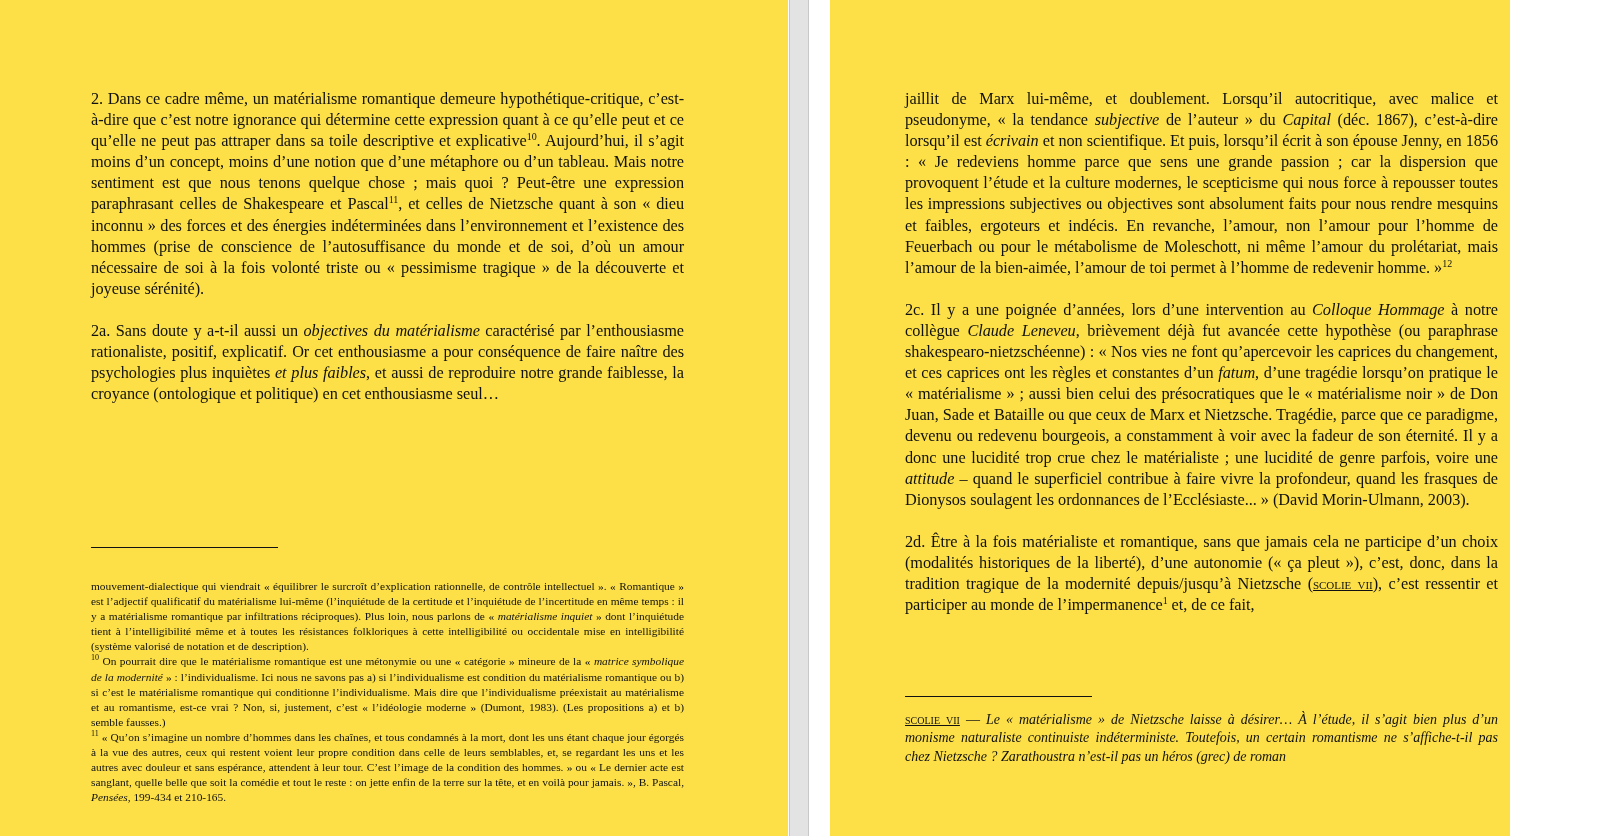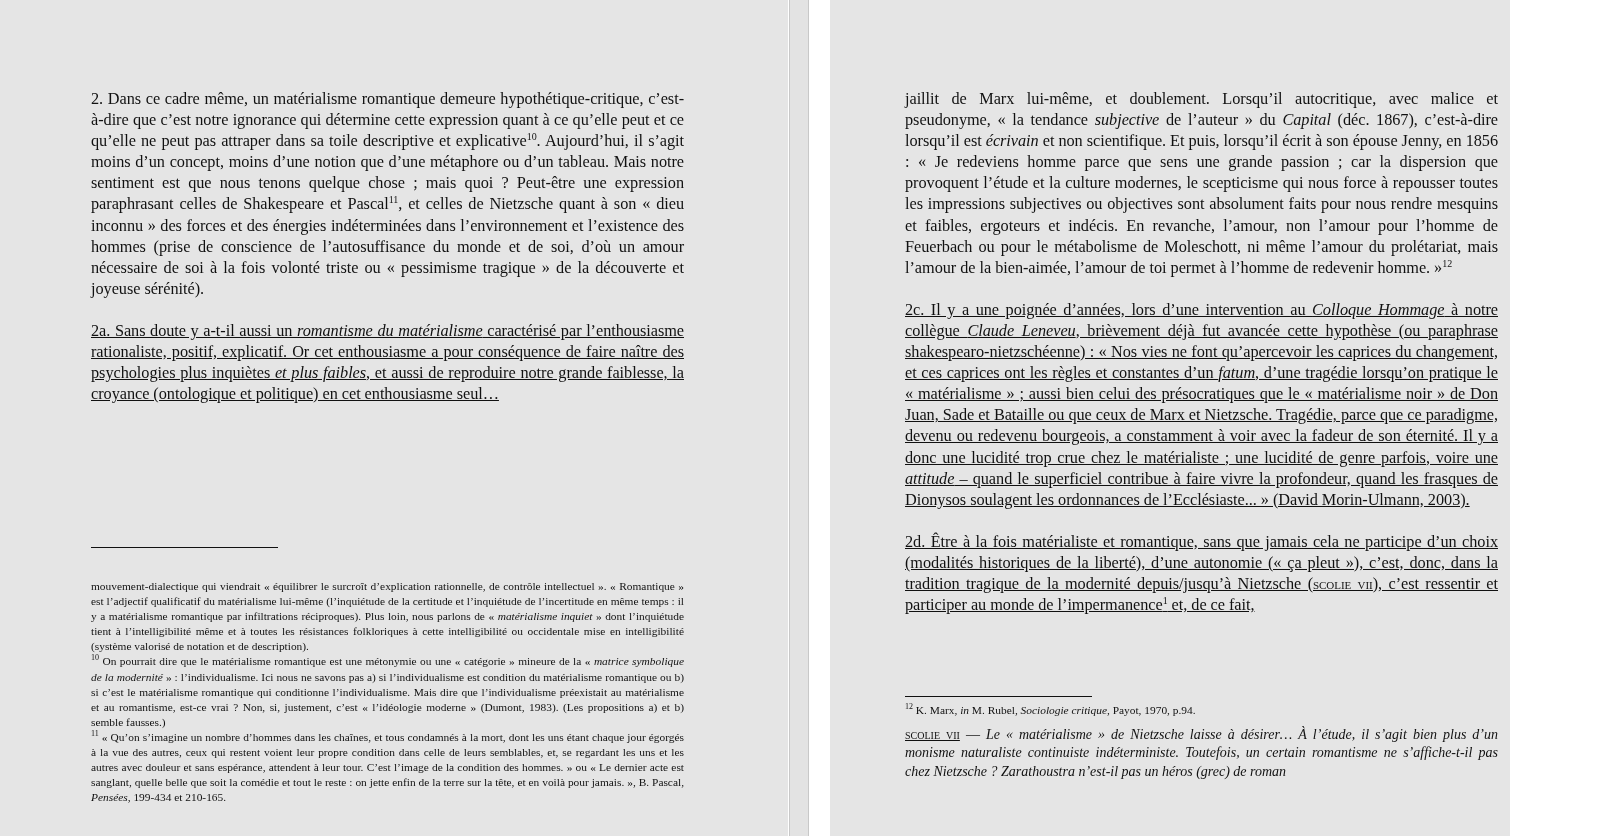--- a/index.html
+++ b/index.html
@@ -1,70 +1,69 @@
 <!DOCTYPE html>
 <html><head>
 <meta charset="utf-8">
 <style>
   html, body { margin:0; padding:0; }
   body {
     width:1601px; height:836px; overflow:hidden; position:relative;
     background:#ffffff;
     font-family:"Liberation Serif", serif; color:#111;
   }
-  .page { position:absolute; top:0; height:836px; background:#e5e5e5; }
+  .page { position:absolute; top:0; height:836px; background:#fde047; }
   #page-left { left:0; width:788px; }
   #page-right { left:830px; width:680px; }
   .gutter {
     position:absolute; left:789px; top:0; width:20px; height:836px;
     background:#e3e3e3; border-left:1px solid #c8c8c8; border-right:1px solid #c8c8c8;
     box-sizing:border-box;
   }
   .text-block { position:absolute; }
   #page-left .text-block { left:91px; width:593px; }
   #page-right .text-block { left:75px; width:593px; }
   .para {
     font-size:16.3px; line-height:21.1px; text-align:justify; margin:0;
     letter-spacing:-0.05px;
   }
-  .para + .para { margin-top:21px;text-decoration:underline; }
+  .para + .para { margin-top:21px; }
   sup { font-size:10px; line-height:0; vertical-align:super; }
   .fn-sep { position:absolute; height:1px; background:#111; width:187px; }
   .fn {
     font-size:11.4px; line-height:15.1px; text-align:justify; margin:0;
   }
   .fn sup { font-size:8px; }
   .sc { font-variant:small-caps; text-decoration:underline; }
   .scolie { font-size:14px; line-height:18.3px; text-align:justify; margin:8px 0 0 0; }
   .scolie .body { font-style:italic; }
 </style>
 </head>
 <body>
 
 <div class="page" id="page-left">
   <div class="text-block" style="top:88px;">
     <p class="para">2. Dans ce cadre même, un matérialisme romantique demeure hypothétique-critique, c’est-à-dire que c’est notre ignorance qui détermine cette expression quant à ce qu’elle peut et ce qu’elle ne peut pas attraper dans sa toile descriptive et explicative<sup>10</sup>. Aujourd’hui, il s’agit moins d’un concept, moins d’une notion que d’une métaphore ou d’un tableau. Mais notre sentiment est que nous tenons quelque chose ; mais quoi ? Peut-être une expression paraphrasant celles de Shakespeare et Pascal<sup>11</sup>, et celles de Nietzsche quant à son « dieu inconnu » des forces et des énergies indéterminées dans l’environnement et l’existence des hommes (prise de conscience de l’autosuffisance du monde et de soi, d’où un amour nécessaire de soi à la fois volonté triste ou « pessimisme tragique » de la découverte et joyeuse sérénité).</p>
-    <p class="para">2a. Sans doute y a-t-il aussi un <i>romantisme du matérialisme</i> caractérisé par l’enthousiasme rationaliste, positif, explicatif. Or cet enthousiasme a pour conséquence de faire naître des psychologies plus inquiètes <i>et plus faibles</i>, et aussi de reproduire notre grande faiblesse, la croyance (ontologique et politique) en cet enthousiasme seul…</p>
+    <p class="para">2a. Sans doute y a-t-il aussi un <i>objectives du matérialisme</i> caractérisé par l’enthousiasme rationaliste, positif, explicatif. Or cet enthousiasme a pour conséquence de faire naître des psychologies plus inquiètes <i>et plus faibles</i>, et aussi de reproduire notre grande faiblesse, la croyance (ontologique et politique) en cet enthousiasme seul…</p>
   </div>
   <div class="fn-sep" style="left:91px; top:547px;"></div>
   <div class="text-block" style="top:579px;">
     <p class="fn">mouvement-dialectique qui viendrait « équilibrer le surcroît d’explication rationnelle, de contrôle intellectuel ». « Romantique » est l’adjectif qualificatif du matérialisme lui-même (l’inquiétude de la certitude et l’inquiétude de l’incertitude en même temps : il y a matérialisme romantique par infiltrations réciproques). Plus loin, nous parlons de « <i>matérialisme inquiet</i> » dont l’inquiétude tient à l’intelligibilité même et à toutes les résistances folkloriques à cette intelligibilité ou occidentale mise en intelligibilité (système valorisé de notation et de description).</p>
     <p class="fn"><sup>10</sup> On pourrait dire que le matérialisme romantique est une métonymie ou une « catégorie » mineure de la « <i>matrice symbolique de la modernité</i> » : l’individualisme. Ici nous ne savons pas a) si l’individualisme est condition du matérialisme romantique ou b) si c’est le matérialisme romantique qui conditionne l’individualisme. Mais dire que l’individualisme préexistait au matérialisme et au romantisme, est-ce vrai ? Non, si, justement, c’est « l’idéologie moderne » (Dumont, 1983). (Les propositions a) et b) semble fausses.)</p>
     <p class="fn"><sup>11</sup> « Qu’on s’imagine un nombre d’hommes dans les chaînes, et tous condamnés à la mort, dont les uns étant chaque jour égorgés à la vue des autres, ceux qui restent voient leur propre condition dans celle de leurs semblables, et, se regardant les uns et les autres avec douleur et sans espérance, attendent à leur tour. C’est l’image de la condition des hommes. » ou « Le dernier acte est sanglant, quelle belle que soit la comédie et tout le reste : on jette enfin de la terre sur la tête, et en voilà pour jamais. », B. Pascal, <i>Pensées</i>, 199-434 et 210-165.</p>
   </div>
 </div>
 
 <div class="gutter"></div>
 
 <div class="page" id="page-right">
   <div class="text-block" style="top:88px;">
     <p class="para">jaillit de Marx lui-même, et doublement. Lorsqu’il autocritique, avec malice et pseudonyme, « la tendance <i>subjective</i> de l’auteur » du <i>Capital</i> (déc. 1867), c’est-à-dire lorsqu’il est <i>écrivain</i> et non scientifique. Et puis, lorsqu’il écrit à son épouse Jenny, en 1856 : « Je redeviens homme parce que sens une grande passion ; car la dispersion que provoquent l’étude et la culture modernes, le scepticisme qui nous force à repousser toutes les impressions subjectives ou objectives sont absolument faits pour nous rendre mesquins et faibles, ergoteurs et indécis. En revanche, l’amour, non l’amour pour l’homme de Feuerbach ou pour le métabolisme de Moleschott, ni même l’amour du prolétariat, mais l’amour de la bien-aimée, l’amour de toi permet à l’homme de redevenir homme. »<sup>12</sup></p>
     <p class="para">2c. Il y a une poignée d’années, lors d’une intervention au <i>Colloque Hommage</i> à notre collègue <i>Claude Leneveu</i>, brièvement déjà fut avancée cette hypothèse (ou paraphrase shakespearo-nietzschéenne) : « Nos vies ne font qu’apercevoir les caprices du changement, et ces caprices ont les règles et constantes d’un <i>fatum</i>, d’une tragédie lorsqu’on pratique le « matérialisme » ; aussi bien celui des présocratiques que le « matérialisme noir » de Don Juan, Sade et Bataille ou que ceux de Marx et Nietzsche. Tragédie, parce que ce paradigme, devenu ou redevenu bourgeois, a constamment à voir avec la fadeur de son éternité. Il y a donc une lucidité trop crue chez le matérialiste ; une lucidité de genre parfois, voire une <i>attitude</i> – quand le superficiel contribue à faire vivre la profondeur, quand les frasques de Dionysos soulagent les ordonnances de l’Ecclésiaste... » (David Morin-Ulmann, 2003).</p>
     <p class="para">2d. Être à la fois matérialiste et romantique, sans que jamais cela ne participe d’un choix (modalités historiques de la liberté), d’une autonomie (« ça pleut »), c’est, donc, dans la tradition tragique de la modernité depuis/jusqu’à Nietzsche (<span class="sc">scolie vii</span>), c’est ressentir et participer au monde de l’impermanence<sup>1</sup> et, de ce fait,</p>
   </div>
   <div class="fn-sep" style="left:75px; top:696px;"></div>
   <div class="text-block" style="top:703px;">
-    <p class="fn"><sup>12</sup> K. Marx, <i>in</i> M. Rubel, <i>Sociologie critique</i>, Payot, 1970, p.94.</p>
     <p class="scolie">
       <span class="sc">scolie vii</span><span> — </span><span class="body">Le « matérialisme » de Nietzsche laisse à désirer… À l’étude, il s’agit bien plus d’un monisme naturaliste continuiste indéterministe. Toutefois, un certain romantisme ne s’affiche-t-il pas chez Nietzsche ? Zarathoustra n’est-il pas un héros (grec) de roman</span>
     </p>
   </div>
 </div>
 
 </body></html>

